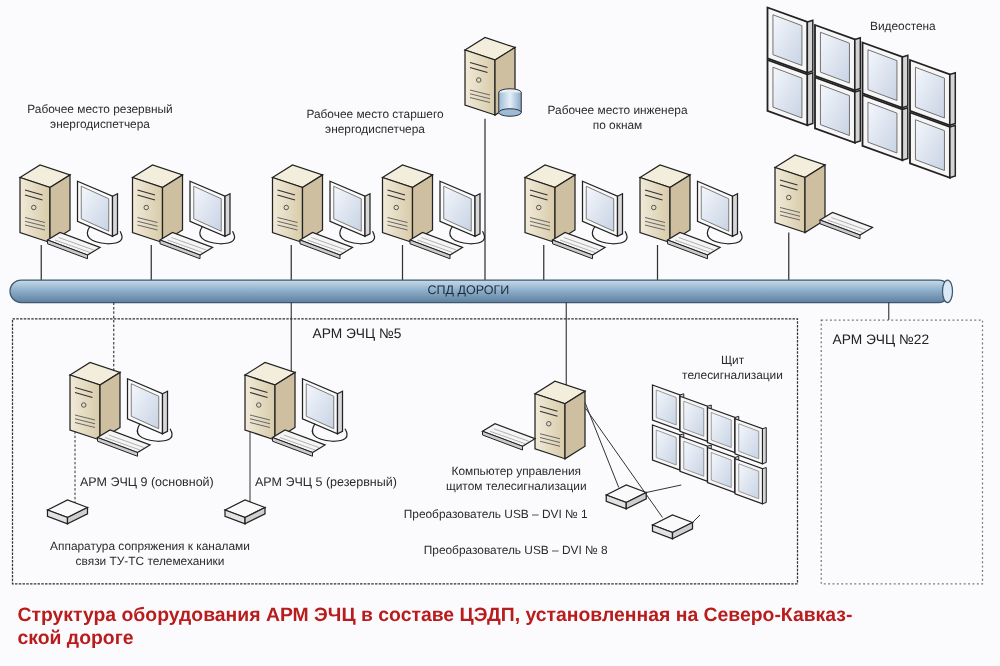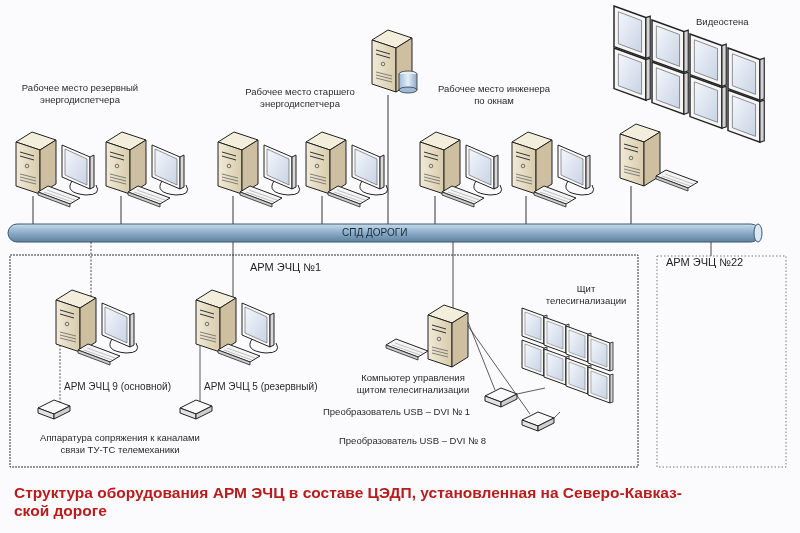--- a/index.html
+++ b/index.html
@@ -207,22 +207,22 @@
 <div class="lbl" style="left:20px;top:82px;width:120px;"><span style="white-space:pre">Рабочее место резервный
 энергодиспетчера</span></div>
 <div class="lbl" style="left:240px;top:86px;width:120px;"><span style="white-space:pre">Рабочее место старшего
 энергодиспетчера</span></div>
 <div class="lbl" style="left:434px;top:83px;width:120px;"><span style="white-space:pre">Рабочее место инженера
 по окнам</span></div>
 <div class="lbl l" style="left:696px;top:16px;">Видеостена</div>
 
 <div class="pipe-label" style="left:342px;top:227px;">СПД ДОРОГИ</div>
 
-<div class="box-title" style="left:250px;top:261px;">АРМ ЭЧЦ №1</div>
-<div class="box-title" style="left:666px;top:256px;">АРМ ЭЧЦ №22</div>
+<div class="box-title" style="left:250px;top:261px;">АРМ ЭЧЦ №5</div>
+<div class="box-title" style="left:666px;top:266px;">АРМ ЭЧЦ №22</div>
 
 <div class="lbl l" style="left:64px;top:381px;font-size:10px;">АРМ ЭЧЦ 9 (основной)</div>
 <div class="lbl l" style="left:204px;top:381px;font-size:10px;">АРМ ЭЧЦ 5 (резервный)</div>
 <div class="lbl" style="left:30px;top:432px;width:180px;"><span style="white-space:pre">Аппаратура сопряжения к каналами
 связи ТУ-ТС телемеханики</span></div>
 
 <div class="lbl" style="left:536px;top:283px;width:100px;"><span style="white-space:pre">Щит
 телесигнализации</span></div>
 <div class="lbl" style="left:348px;top:372px;width:130px;"><span style="white-space:pre">Компьютер управления
 щитом телесигнализации</span></div>

